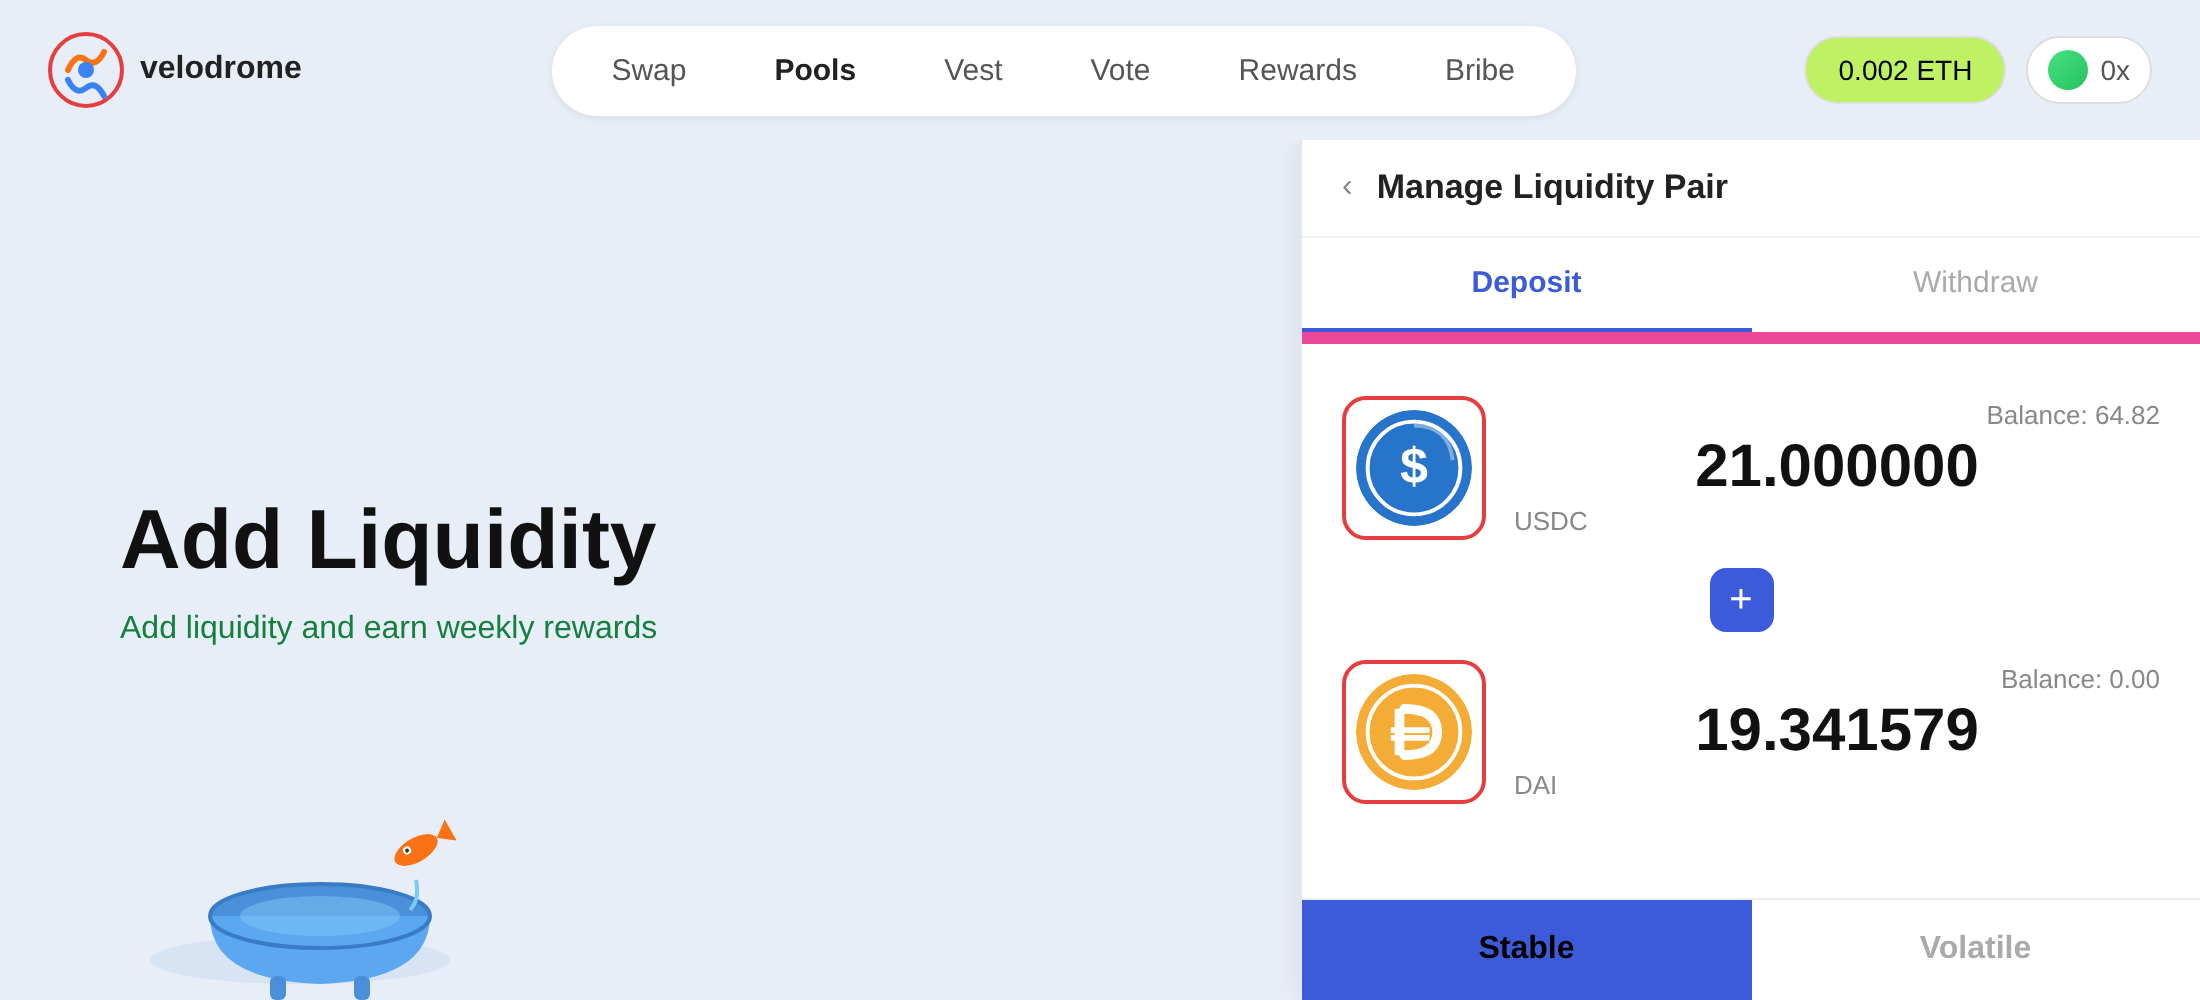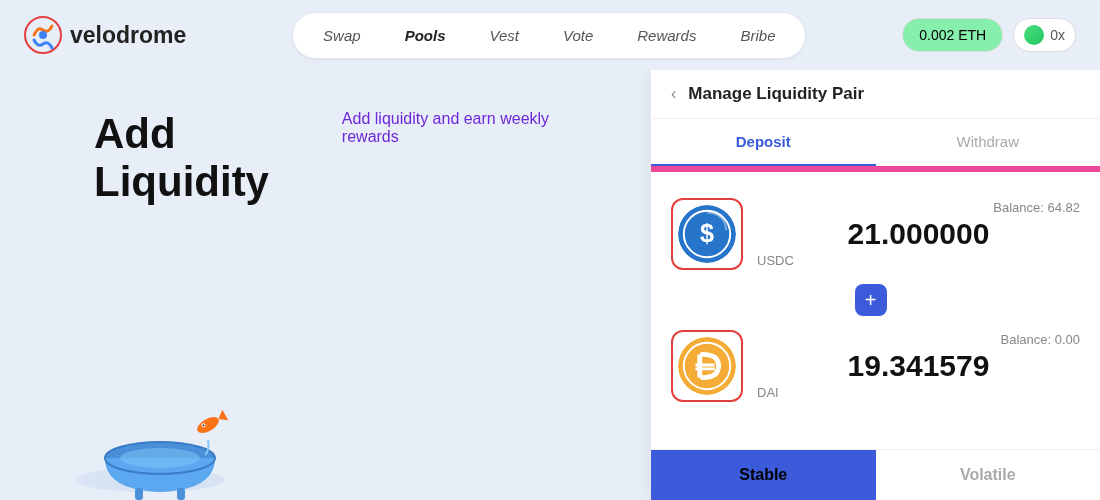--- a/index.html
+++ b/index.html
@@ -26,38 +26,37 @@
       display: flex;
       align-items: center;
       gap: 8px;
       margin-right: 40px;
     }
     .logo-icon {
       width: 38px;
       height: 38px;
     }
     .logo-text {
-      font-size: 23px;
+      font-size: 16px;
       font-weight: 700;
       color: #222;
     }
     .nav {
       flex: 1;
       display: flex;
       justify-content: center;
     }
     .nav-inner {
       background: #fff;
       border-radius: 50px;
       display: flex;
       align-items: center;
       padding: 6px 10px;
       gap: 4px;
       box-shadow: 0 1px 4px rgba(0,0,0,0.08);
-      font-style: italic;
     }
     .nav-item {
       padding: 8px 20px;
       border-radius: 40px;
       font-size: 15px;
       color: #555;
       cursor: pointer;
       font-weight: 400;
     }
     .nav-item.active {
@@ -66,21 +65,21 @@
       text-align: right;
     }
 
     .header-right {
       display: flex;
       align-items: center;
       gap: 10px;
       margin-left: 30px;
     }
     .eth-btn {
-      background: #86efac;
+      background: #bef264;
       border: 1px solid #ddd;
       border-radius: 40px;
       padding: 8px 16px;
       font-size: 14px;
       font-weight: 500;
       cursor: pointer;
     }
     .wallet-btn {
       background: #fff;
       border: 1px solid #ddd;
@@ -107,33 +106,32 @@
       display: flex;
       height: calc(500px - 70px);
       position: relative;
     }
 
     
     .left-panel {
       flex: 1;
       padding: 40px 60px;
       display: flex;
-      flex-direction: row;
+      flex-direction: column;
       justify-content: center;
-      margin-left: 34px;
     }
     .page-title {
       font-size: 42px;
       font-weight: 800;
       color: #111;
       margin-bottom: 12px;
     }
     .page-subtitle {
       font-size: 16px;
-      color: #6d28d9;
+      color: #15803d;
     }
     .illustration {
       position: absolute;
       bottom: 0;
       left: 60px;
       width: 200px;
       height: 160px;
     }
 
     

